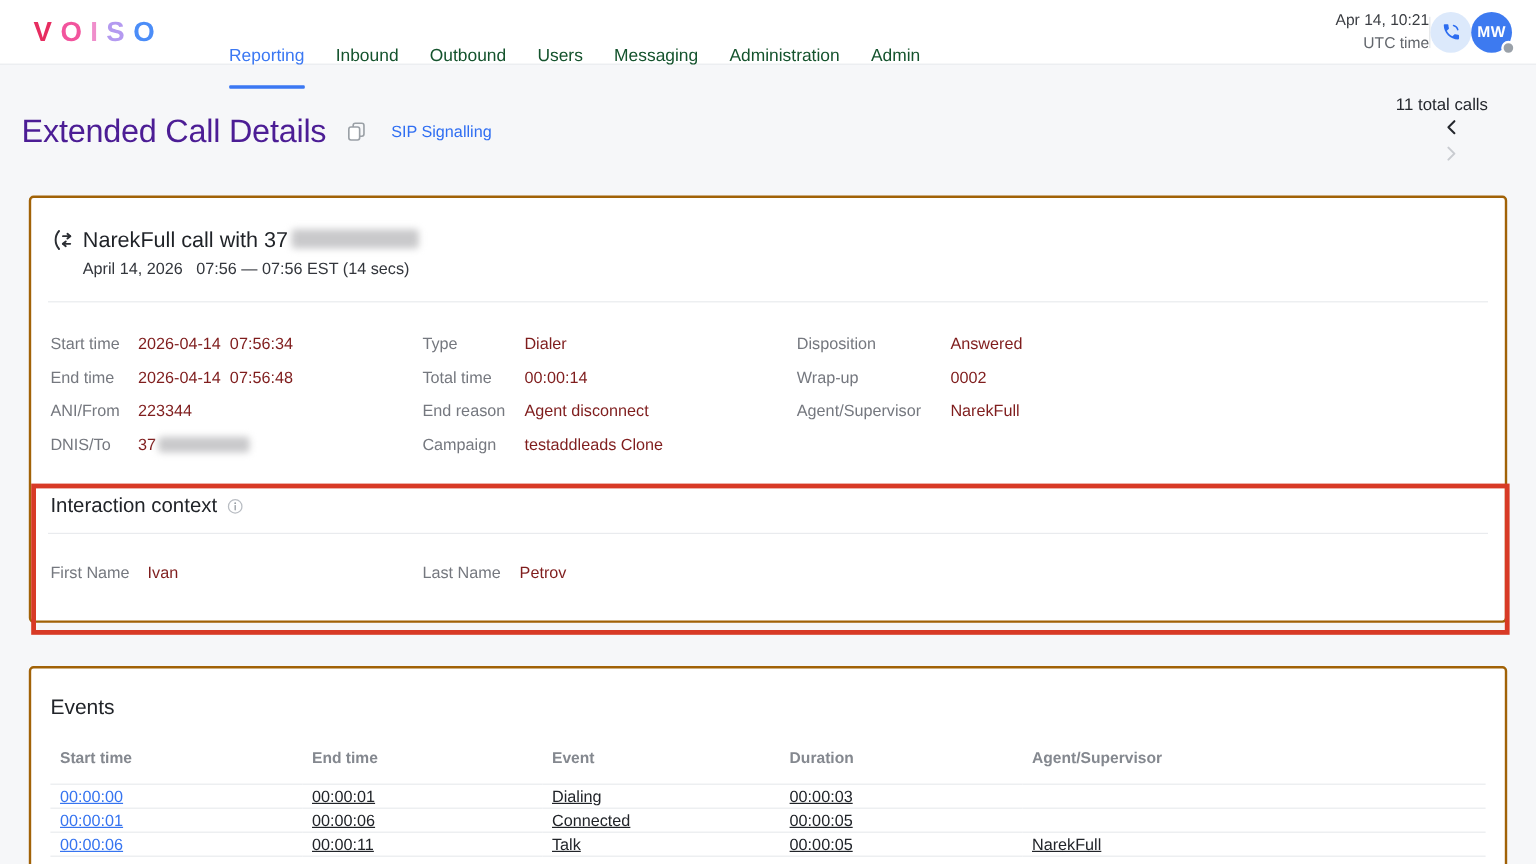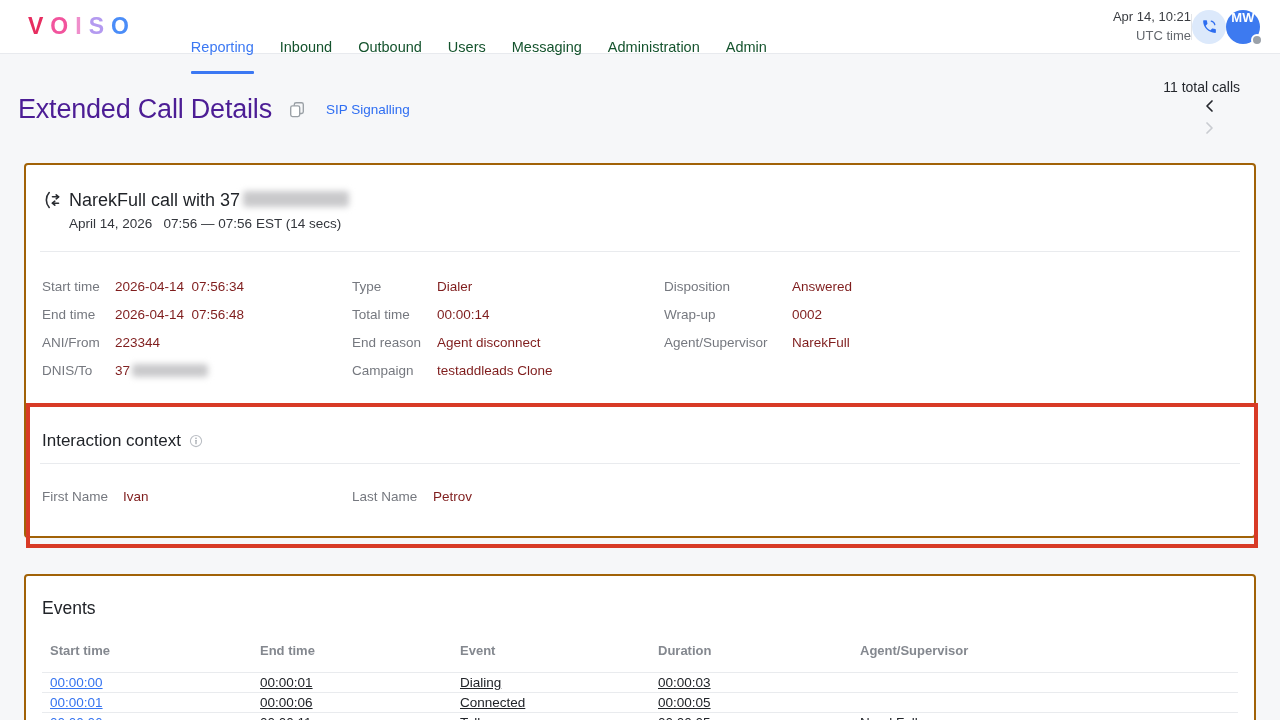--- a/index.html
+++ b/index.html
@@ -31,21 +31,21 @@
   .clock { text-align:right; font-size:13px; line-height:1.4; color:#3a3d42; }
   .clock .sub { color:#63676d; }
   .tb-divider { width:1px; height:26px; background:#e3e5e8; }
   .phone-btn {
     width:34px; height:34px; border-radius:50%; background:#dce9fb;
     display:flex; align-items:center; justify-content:center; cursor:pointer; border:none;
   }
   .avatar {
     position:relative; width:34px; height:34px; border-radius:50%;
     background:#3d7af0; color:#fff; font-weight:700; font-size:13px;
-    display:flex; align-items:flex-start; justify-content:center; cursor:pointer; letter-spacing:.3px;
+    display:flex; align-items:center; justify-content:center; cursor:pointer; letter-spacing:.3px;
   }
   .avatar .dot {
     position:absolute; right:-3px; bottom:-2px; width:12px; height:12px;
     border-radius:50%; background:#9aa1a9; border:2px solid #fff;
   }
   
   .page-header { display:flex; align-items:center; padding:25px 24px 24px 18px; }
   .page-title { font-size:27px; font-weight:500; color:#4c1d95; letter-spacing:-.2px; }
   .copy-btn { margin-left:16px; background:none; border:none; cursor:pointer; display:flex; align-items:center; }
   .sip-link { margin-left:20px; color:#2f6ef2; font-size:13.5px; text-decoration:none; cursor:pointer; }
@@ -70,21 +70,21 @@
   .kv .lbl { color:#75787f; flex:none; }
   .kv .val { color:#7f1d1d; white-space:pre; }
   .lw-73 { width:73px; } .lw-85 { width:85px; } .lw-128 { width:128px; } .lw-81 { width:81px; }
   .redact {
     display:inline-block; background:#c9c9cb; border-radius:3px;
     filter:blur(3px); vertical-align:-2px;
   }
   .redact.title-redact { width:106px; height:16px; margin-left:3px; vertical-align:-1px; }
   .redact.val-redact { width:76px; height:13px; margin-left:2px; }
   
-  .context-section { position:relative; padding:28px 16px 20px 16px; }
+  .context-section { position:relative; padding:9px 16px 20px 16px; }
   .annotation-box {
     position:absolute; top:0; left:0; right:-4px; bottom:-12px;
     border:4px solid #d83a26; pointer-events:none; z-index:5;
   }
   .context-title-row { display:flex; align-items:center; padding:0 0 0 0; }
   .context-title { font-size:17px; font-weight:500; color:#212429; line-height:20px; }
   .info-btn { background:none; border:none; cursor:pointer; margin-left:8px; display:flex; align-items:center; }
   .context-div { height:1px; background:#e9ebee; margin:12px -2px 0 -2px; }
   .context-fields { display:grid; grid-template-columns:310px 1fr; margin-top:24px; }
   

